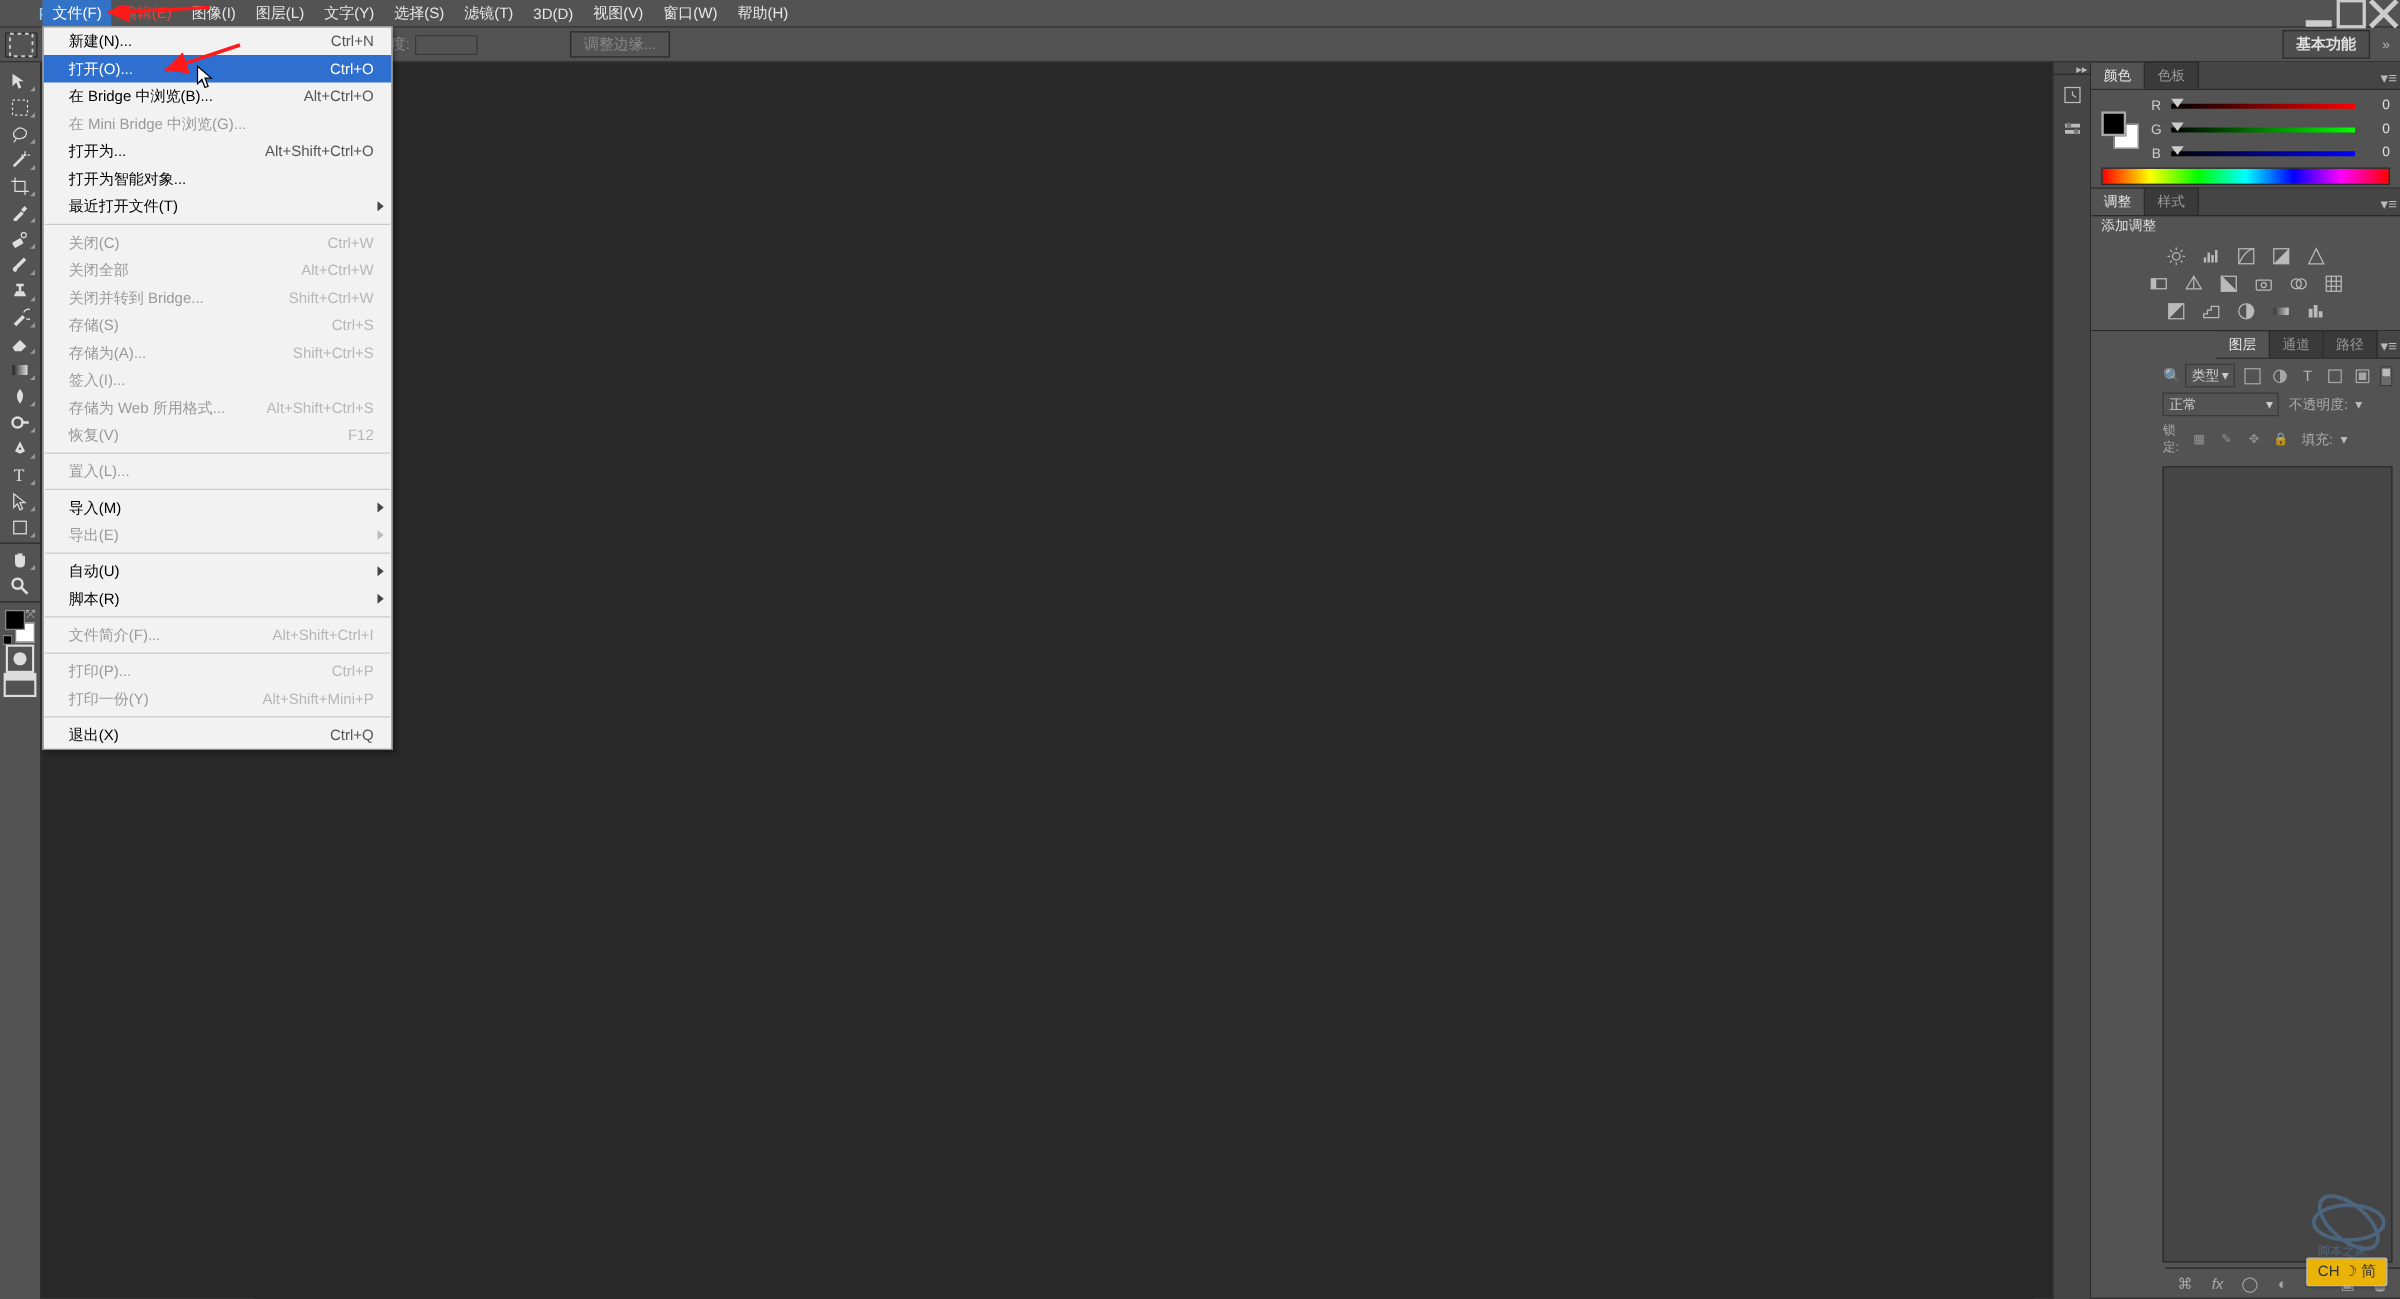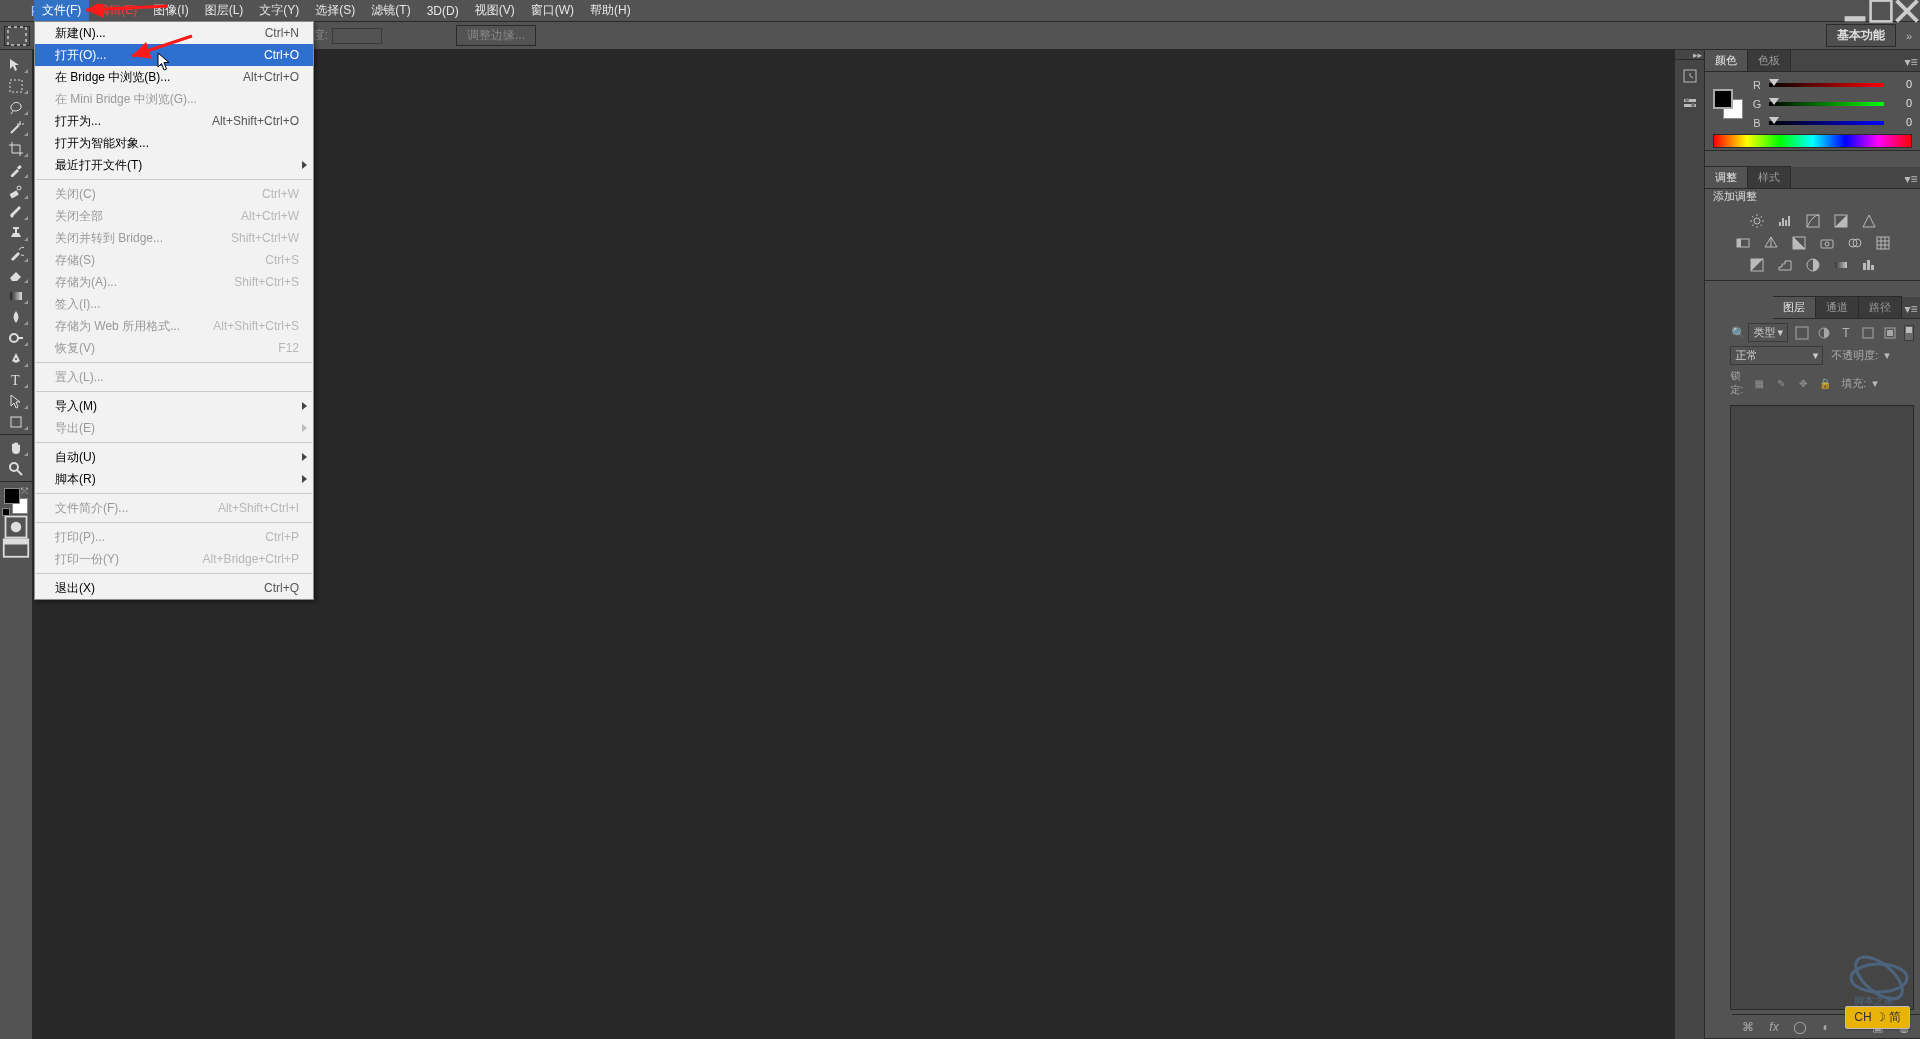--- a/index.html
+++ b/index.html
@@ -45,21 +45,21 @@
   .canvas-area { flex:1; background:#282828; position:relative; }
 
   
   .dock-strip { width:30px; background:#454545; border-left:1px solid #2a2a2a; display:flex; flex-direction:column; align-items:center; }
   .dock-strip .grip { height:10px; width:100%; border-bottom:1px solid #2a2a2a; display:flex; align-items:center; justify-content:flex-end; padding-right:2px;}
   .dock-strip .grip span { font-size:9px; color:#bbb;}
   .dock-icon { width:26px; height:24px; margin-top:4px; display:flex; align-items:center; justify-content:center; border:1px solid transparent;}
   .dock-icon svg { width:16px;height:16px;}
 
   
-  .panels { width:216px; background:#535353; border-left:1px solid #2a2a2a; display:flex; flex-direction:column;gap:16px;}
+  .panels { width:248px; background:#535353; border-left:1px solid #2a2a2a; display:flex; flex-direction:column;}
   .panel { background:#535353; border-bottom:1px solid #2a2a2a;}
   .panel-tabs { height:22px; display:flex; align-items:flex-end; background:#454545; border-bottom:1px solid #2a2a2a;}
   .ptab { padding:3px 10px 3px; font-size:11px; color:#999; background:#3a3a3a; border-right:1px solid #2a2a2a; border-top:1px solid #2a2a2a;}
   .ptab.active { background:#535353; color:#e6e6e6;}
   .panel-menu-btn { margin-left:auto; width:18px; height:18px; display:flex; align-items:center; justify-content:center; color:#bbb;}
 
   
   .color-body { padding:6px 8px 2px; }
   .color-row { display:flex; align-items:center; gap:8px;}
   .color-swatch-box { position:relative; width:30px; height:30px;}
@@ -735,21 +735,21 @@
       <span class="lbl">文件简介(F)...</span>
       <span class="sc">Alt+Shift+Ctrl+I</span>
     </div>
     <div class="dd-sep"></div>
     <div class="dd-item disabled">
       <span class="lbl">打印(P)...</span>
       <span class="sc">Ctrl+P</span>
     </div>
     <div class="dd-item disabled">
       <span class="lbl">打印一份(Y)</span>
-      <span class="sc">Alt+Bridge+Ctrl+P</span>
+      <span class="sc">Alt+Shift+Mini+P</span>
     </div>
     <div class="dd-sep"></div>
     <div class="dd-item">
       <span class="lbl">退出(X)</span>
       <span class="sc">Ctrl+Q</span>
     </div>
   </div>
 
 <svg class="red-arrow-2" width="70" height="30" viewBox="0 0 70 30">
   <defs>

